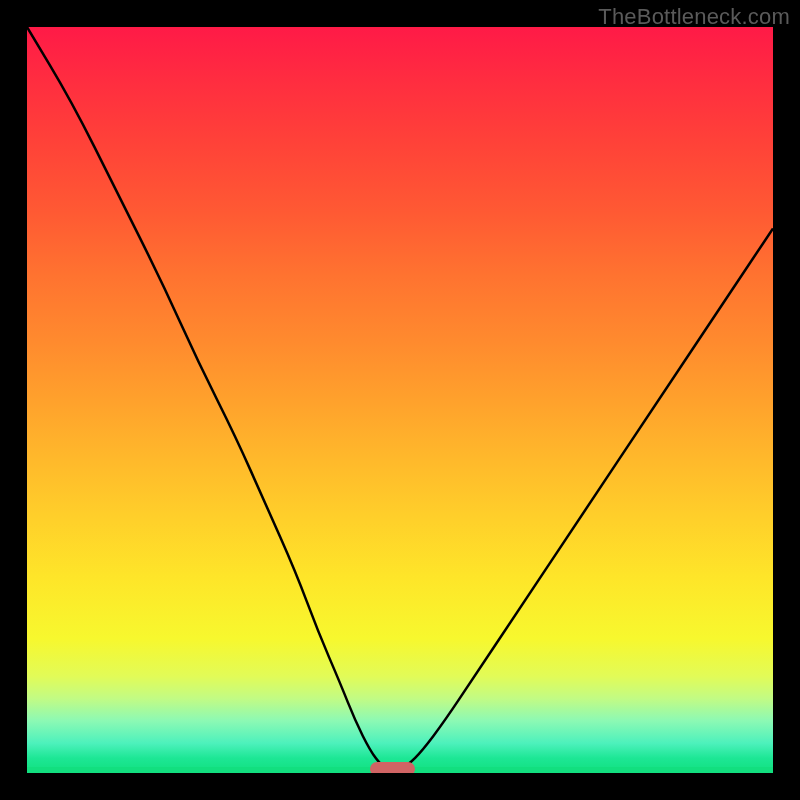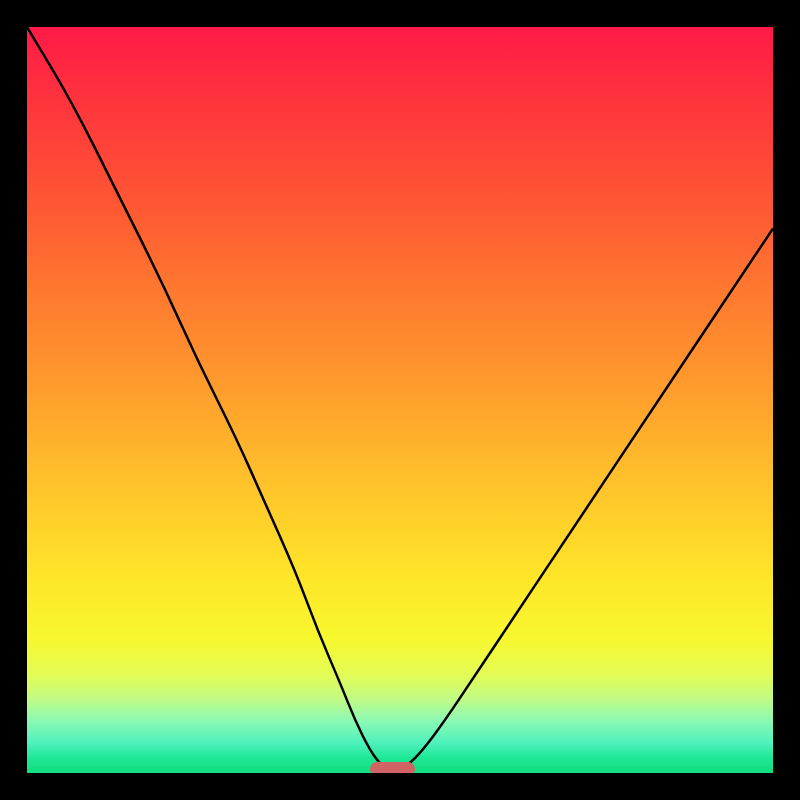--- a/index.html
+++ b/index.html
@@ -85,20 +85,21 @@
     width: 100%;
     height: 100%;
     z-index: 5;
   }
 </style>
 </head>
 <body>
 
 <div class="frame">
 
+  <div class="watermark">TheBottleneck.com</div>
 
   <div class="plot-area">
     <div class="gradient"></div>
     <div class="near-bottom-band"></div>
 
     <svg class="curve" viewBox="0 0 746 746" preserveAspectRatio="none">
       <path id="curve-path" d="M 0.00 0.00 Q 0.00 0.00 22.38 37.30 Q 44.76 74.60 67.14 119.36 Q 89.52 164.12 111.90 208.88 Q 134.28 253.64 152.93 294.67 Q 171.58 335.70 190.23 373.00 Q 208.88 410.30 223.80 443.87 Q 238.72 477.44 253.64 511.01 Q 268.56 544.58 279.75 574.42 Q 290.94 604.26 302.13 630.37 Q 313.32 656.48 320.78 675.13 Q 328.24 693.78 335.70 708.70 Q 343.16 723.62 348.75 731.08 Q 354.35 738.54 359.94 742.27 Q 365.54 746.00 373.00 742.27 Q 380.46 738.54 387.92 731.08 Q 395.38 723.62 406.57 708.70 Q 417.76 693.78 432.68 671.40 Q 447.60 649.02 469.98 615.45 Q 492.36 581.88 522.20 537.12 Q 552.04 492.36 589.34 436.41 Q 626.64 380.46 663.94 324.51 Q 701.24 268.56 723.62 234.99 T 746.00 201.42" fill="none" stroke="#000" stroke-width="2.5"></path>
     </svg>
 
     <div class="marker" id="notch-marker" style="left: 343.16px; width: 44.76px; bottom: -3px;"></div>

